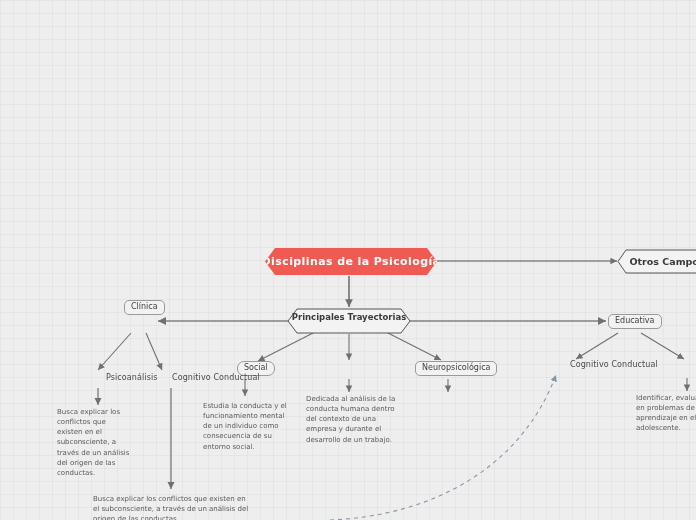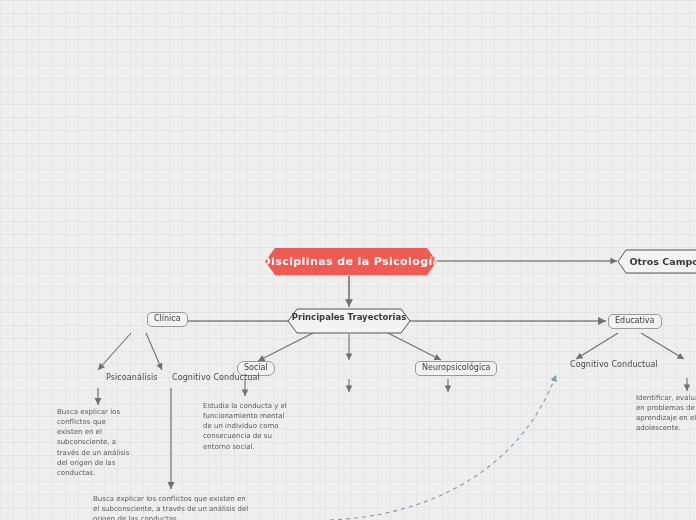--- a/index.html
+++ b/index.html
@@ -141,21 +141,21 @@
     <span style="position:relative;z-index:1;font-size:9.5px;font-weight:bold;color:#3a3a3a;">Otros Campos</span>
   </div>
 
   <div class="node" style="left:287px; top:308px; width:124px; height:18px;">
     <svg style="position:absolute;left:0;top:0;" width="124" height="26">
       <polygon points="10,1 114,1 123,13 114,25 10,25 1,13" fill="#f3f3f3" stroke="#555" stroke-width="1"></polygon>
     </svg>
     <span style="position:relative;z-index:1;font-size:8.5px;font-weight:bold;color:#3a3a3a;">Principales Trayectorias</span>
   </div>
 
-  <div class="node pill" style="left:124px; top:312px;margin-left:23px;">
+  <div class="node pill" style="left:124px; top:300px;">
     <span>Clínica</span>
   </div>
 
   <div class="node pill" style="left:608px; top:314px;">
     <span>Educativa</span>
   </div>
 
   <div class="node pill" style="left:237px; top:361px;border-radius:7px;">
     <span>Social</span>
   </div>
@@ -180,17 +180,18 @@
   <div class="node plain-label" style="left:665px; top:356px;">
     <span>Constructi</span>
   </div>
 
   <div class="desc" style="left:57px; top:407px; width:74px;">Busca explicar los conflictos que existen en el subconsciente, a través de un análisis del origen de las conductas.</div>
 
   <div class="desc" style="left:93px; top:494px; width:158px;">Busca explicar los conflictos que existen en el subconsciente, a través de un análisis del origen de las conductas.</div>
 
   <div class="desc" style="left:203px; top:401px; width:88px;">Estudia la conducta y el funcionamiento mental de un individuo como consecuencia de su entorno social.</div>
 
+  <div class="desc" style="left:306px; top:394px; width:92px;">Dedicada al análisis de la conducta humana dentro del contexto de una empresa y durante el desarrollo de un trabajo.</div>
 
 
   <div class="desc" style="left:636px; top:393px; width:70px;">Identificar, evaluar en problemas de en aprendizaje en el  n adolescente.</div>
 
 </div>
 
 </body></html>

